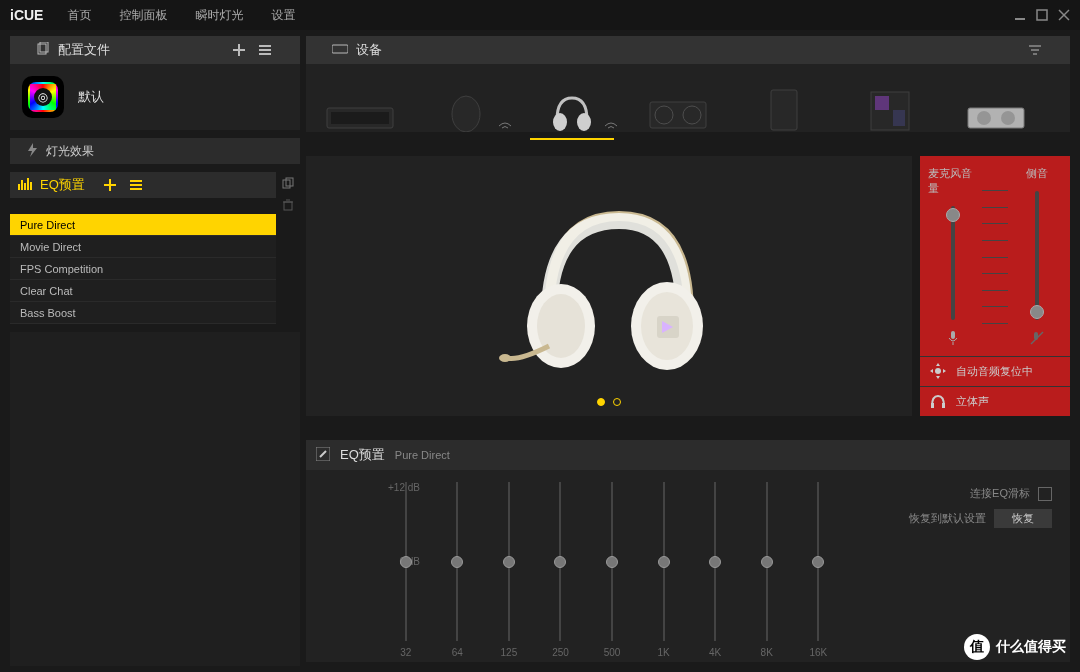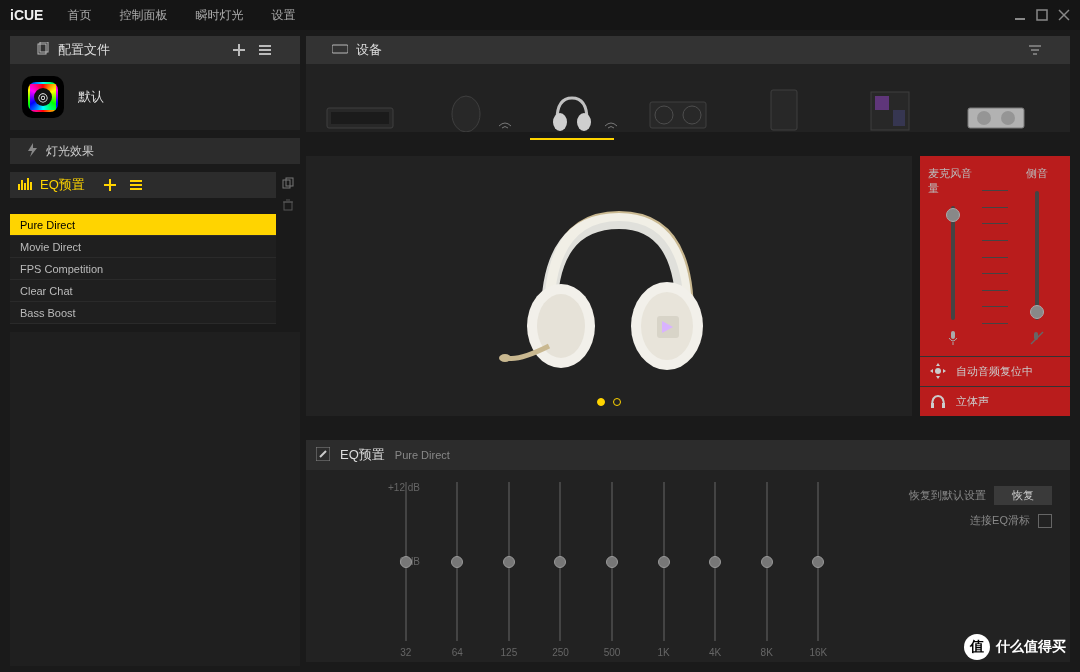--- a/index.html
+++ b/index.html
@@ -435,26 +435,26 @@
             </div>
           <div class="eq-col">
               <div class="eq-track">
                 <div class="eq-thumb"></div>
               </div>
               <div class="eq-freq">16K</div>
             </div>
         </div>
         <div class="eq-right">
           <div class="row">
+            <span>连接EQ滑标</span>
+            <div class="chk"></div>
+          </div>
+          <div class="row">
             <span>恢复到默认设置</span>
             <div class="btn">恢复</div>
-          </div>
-          <div class="row">
-            <span>连接EQ滑标</span>
-            <div class="chk"></div>
           </div>
         </div>
       </div>
     </div>
   </div>
 </div>
 
 <div class="watermark">
   <div class="circ">值</div>
   <span>什么值得买</span>

